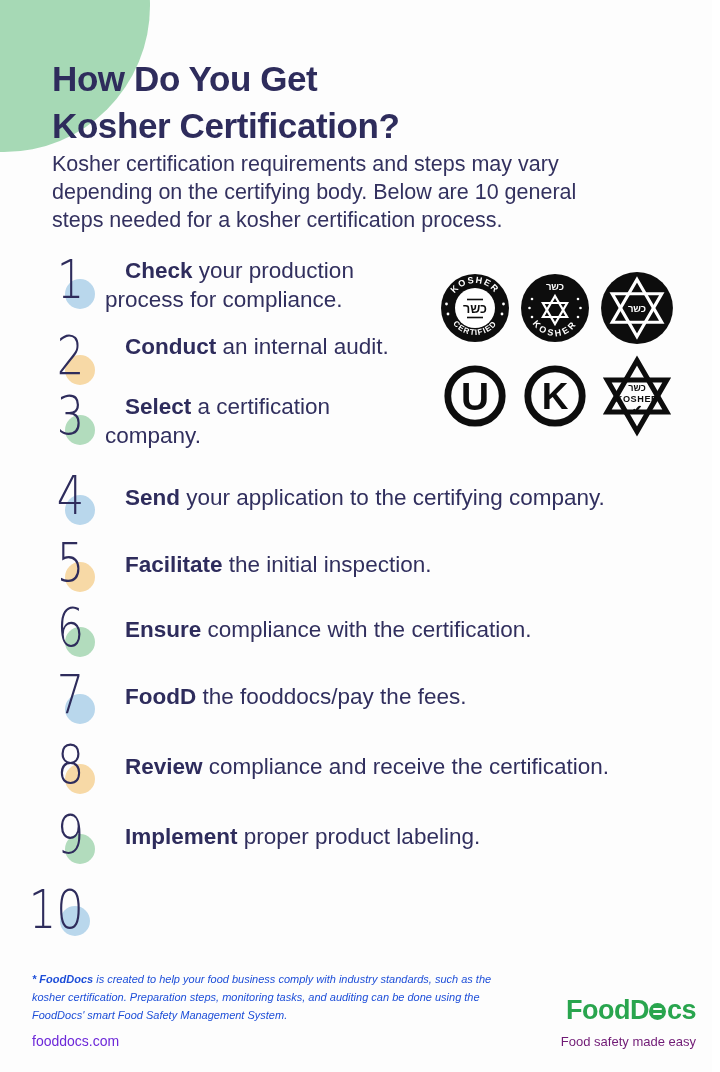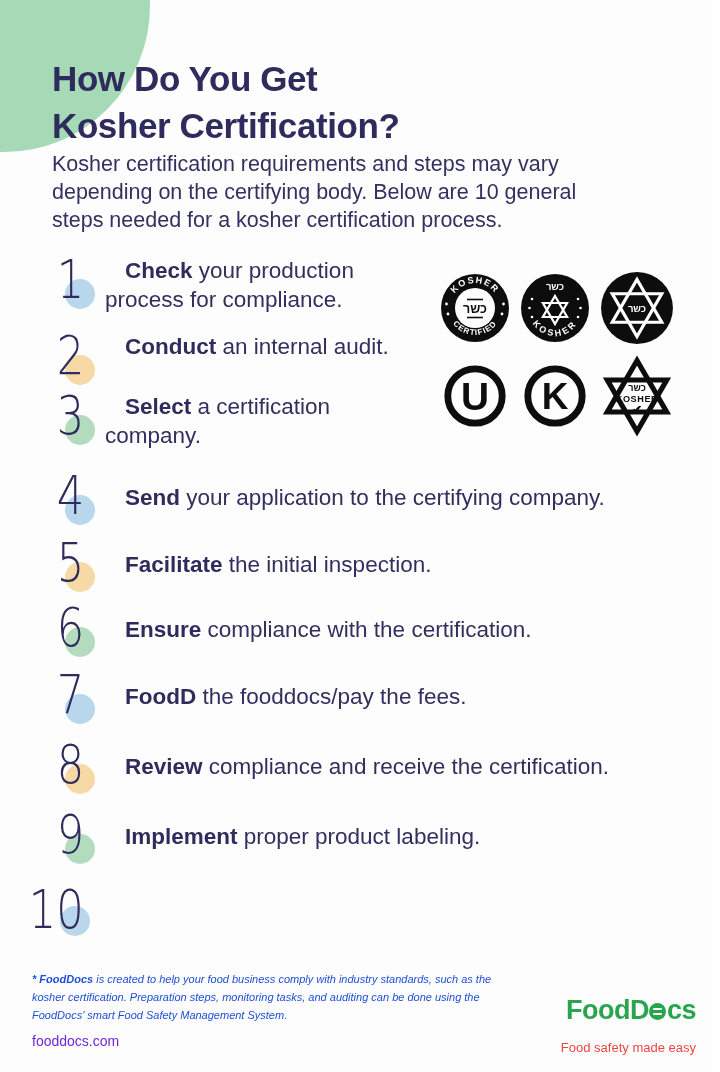--- a/index.html
+++ b/index.html
@@ -49,21 +49,21 @@
     font-size:14px;color:#6d28d9;text-decoration:none;}
   .brand{position:absolute;right:16px;top:995px;width:200px;z-index:1;text-align:right;}
   .brand-name{font-size:27px;font-weight:800;letter-spacing:-0.5px;color:#29a54e;
     display:inline-flex;align-items:center;}
   .logo-o{display:inline-block;width:17px;height:17px;background:#29a54e;border-radius:50%;
     position:relative;margin:0 0.5px;top:1px;}
   .logo-o::before,.logo-o::after{content:"";position:absolute;left:4px;width:9px;height:2.4px;
     background:#fdfdfd;border-radius:2px;}
   .logo-o::before{top:5px;}
   .logo-o::after{top:9.6px;}
-  .tagline{margin-top:14px;font-size:13px;color:#ef4444;}
+  .tagline{margin-top:8px;font-size:13px;color:#701a75;}
 </style>
 </head>
 <body>
 
 <div class="canvas">
 
   <div class="bg-circle"></div>
 
   <h1 class="title">
     <span>How Do You Get</span><br>

